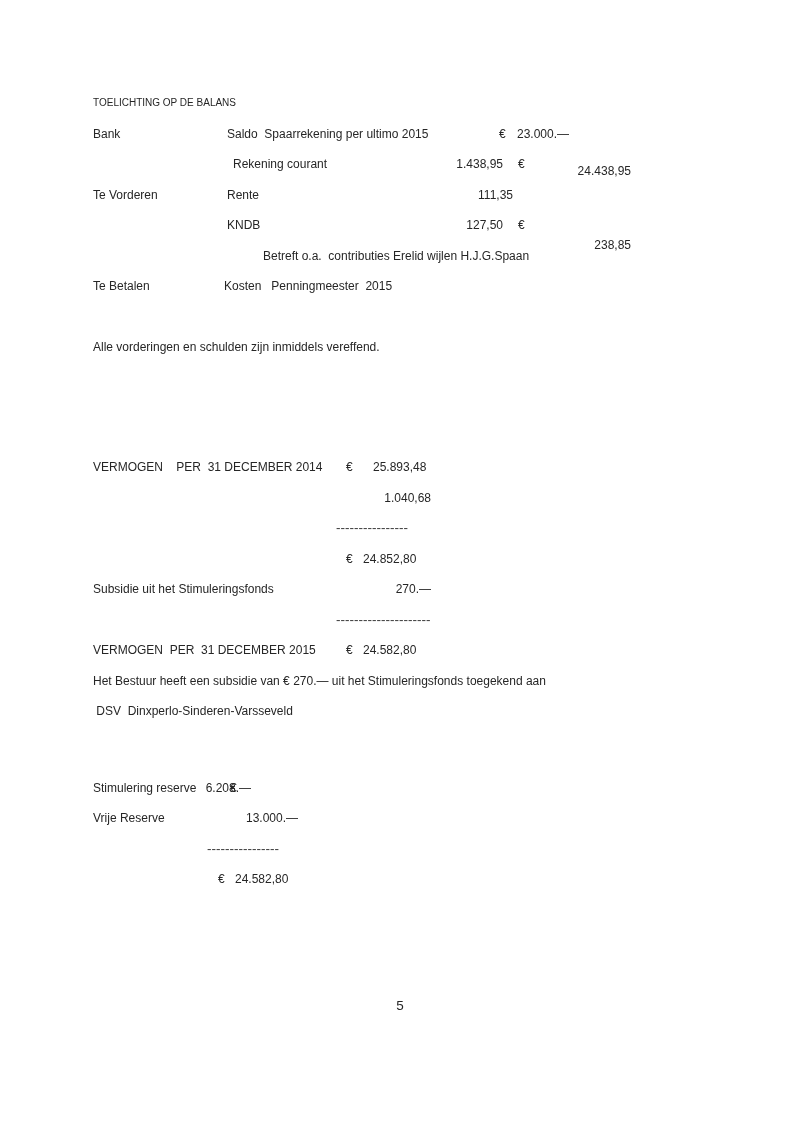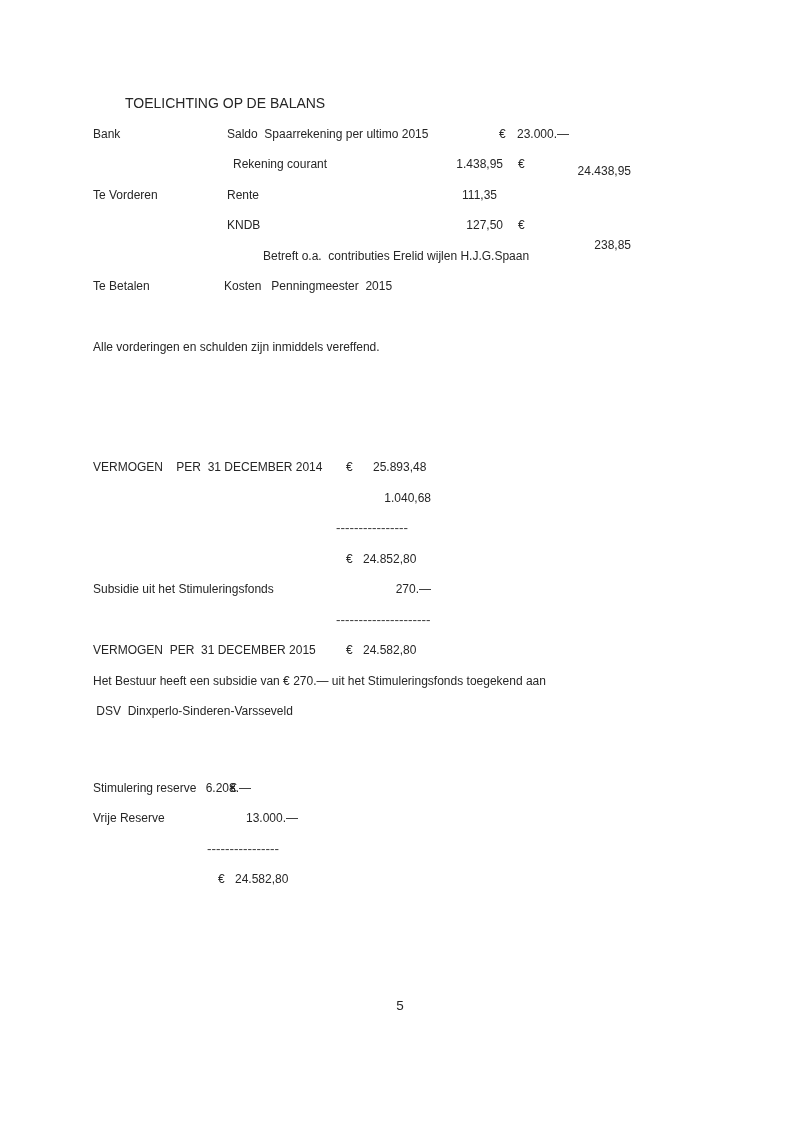--- a/index.html
+++ b/index.html
@@ -63,22 +63,21 @@
     letter-spacing: 0px;
     color: #3a3a3a;
     white-space: pre;
   }
   .sep span {
     position: absolute;
     top: 0;
   }
 
   .heading {
-    font-size: 14px;
-    margin-left: 32px;
+    font-size: 10px;
   }
 
   .pagenum {
     position: absolute;
     left: 0;
     right: 0;
     top: 998px;
     text-align: center;
     font-size: 13.5px;
     color: #262626;
@@ -104,21 +103,21 @@
     <div class="line">
       <span class="c col-desc2">Rekening courant</span>
       <span class="amt-right" style="left: 290px;">1.438,95</span>
       <span class="c" style="left: 425px;">€</span>
       <span class="amt-right" style="left: 418px; margin-top: 7px;">24.438,95</span>
     </div>
 
     <div class="line">
       <span class="c col-label">Te Vorderen</span>
       <span class="c col-desc">Rente</span>
-      <span class="amt-right" style="left: 284px;">111,35</span>
+      <span class="amt-right" style="left: 300px;">111,35</span>
     </div>
 
     <div class="line">
       <span class="c col-desc">KNDB</span>
       <span class="amt-right" style="left: 290px;">127,50</span>
       <span class="c" style="left: 425px;">€</span>
       <span class="amt-right" style="left: 418px; margin-top: 20px;">238,85</span>
     </div>
 
     <div class="line">

